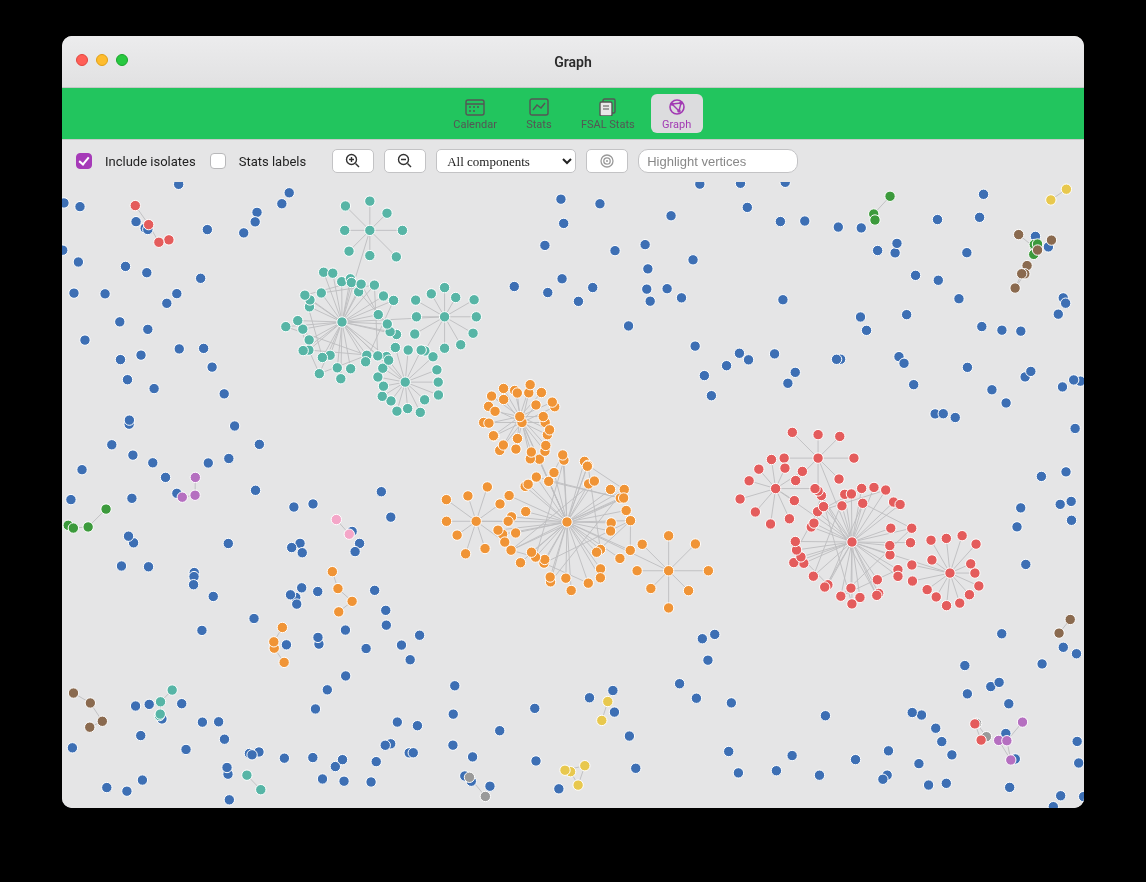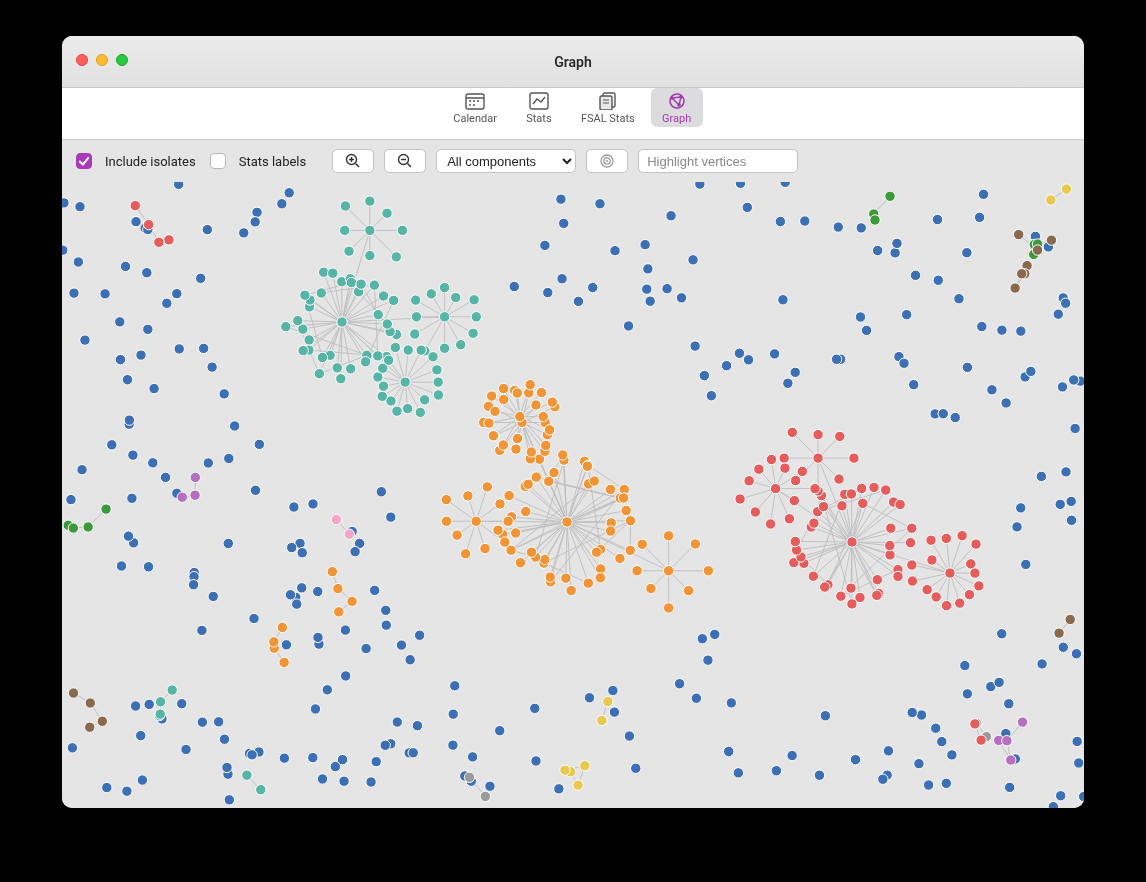--- a/index.html
+++ b/index.html
@@ -16,22 +16,22 @@
     display:flex; align-items:center; position:relative;
     flex:0 0 52px;
   }
   .traffic { position:absolute; left:14px; top:18px; display:flex; gap:8px; }
   .tl { width:12px; height:12px; border-radius:50%; }
   .tl.red{background:#ff5f57;border:0.5px solid #e24640;}
   .tl.yellow{background:#febc2e;border:0.5px solid #e1a116;}
   .tl.green{background:#28c840;border:0.5px solid #1ba62c;}
   .title { width:100%; text-align:center; font-weight:600; font-size:14px; color:#2b2b2b; }
   .tabstrip {
-    height:52px; background:#ffffff; border-bottom:1px solid #c9c9ca;
-    display:flex; align-items:flex-start; justify-content:center; gap:6px;
+    height:52px; background:#22c55e; border-bottom:1px solid #c9c9ca;
+    display:flex; align-items:center; justify-content:center; gap:6px;
     flex:0 0 52px;
   }
   .tab {
     display:flex; flex-direction:column; align-items:center; justify-content:center;
     padding:4px 10px 2px 10px; border-radius:6px; font-size:11px; color:#555; cursor:default;
     min-width:52px;
   }
   .tab.active { background:#dcdcde; color:#a23ab3; }
   .tab svg { margin-bottom:2px; }
   .toolbar {
@@ -48,24 +48,24 @@
     border:solid #fff; border-width:0 2px 2px 0; transform:rotate(40deg);
   }
   .lbl { font-size:13px; color:#222;text-align:center; }
   .tbtn {
     height:24px; min-width:42px; padding:0 10px; border-radius:5px; border:1px solid #c3c3c5;
     background:#fff; display:flex; align-items:center; justify-content:center; color:#333;
     cursor:pointer;
   }
   .sel {
     height:24px; border-radius:5px; border:1px solid #c3c3c5; background:#fff; font-size:13px;
-    padding:0 6px; color:#222; min-width:140px;
+    padding:0 6px; color:#222; min-width:140px;font-family:Liberation Serif, serif;
   }
   .input {
-    height:24px; border-radius:5px; border:1px solid #c3c3c5; background:#fff; font-size:13px;
+    height:24px; border-radius:10px; border:1px solid #c3c3c5; background:#fff; font-size:13px;
     padding:0 8px; color:#222; width:160px;
   }
   .input::placeholder{color:#888;}
   .canvas { flex:1 1 auto; background:#e5e5e6; position:relative; overflow:hidden; }
   .canvas svg { width:100%; height:100%; display:block; }
 </style>
 </head>
 <body>
 
 <div class="desktop">

